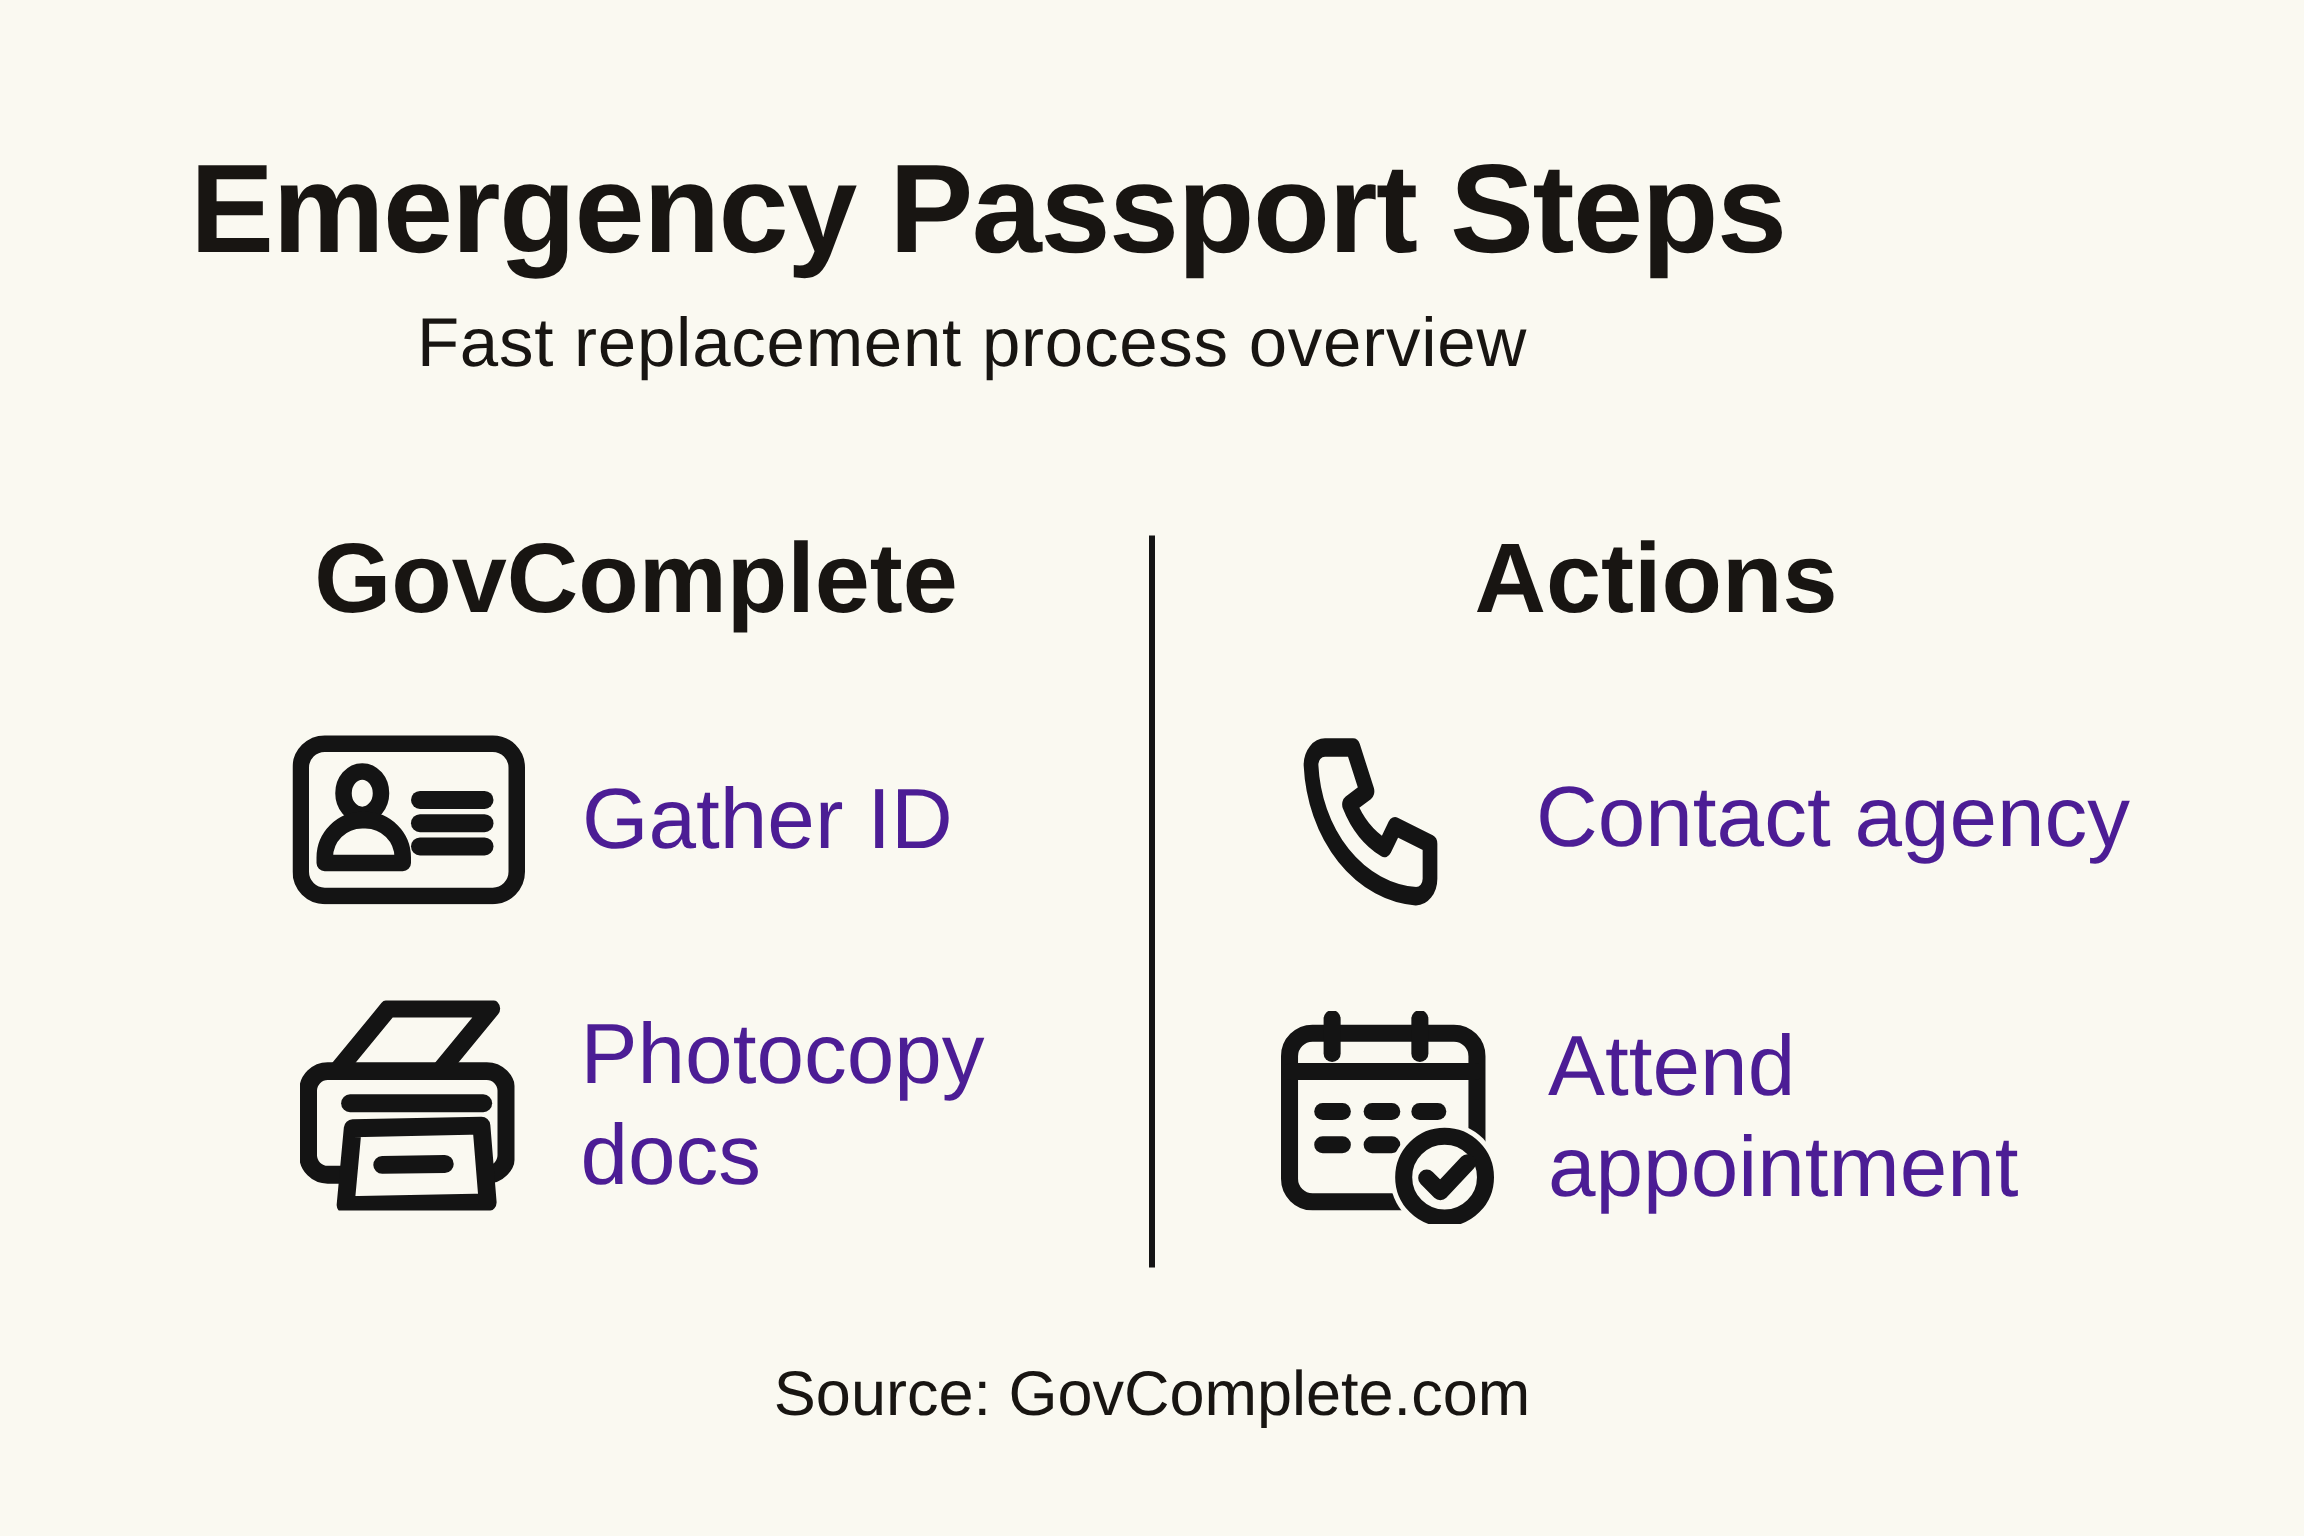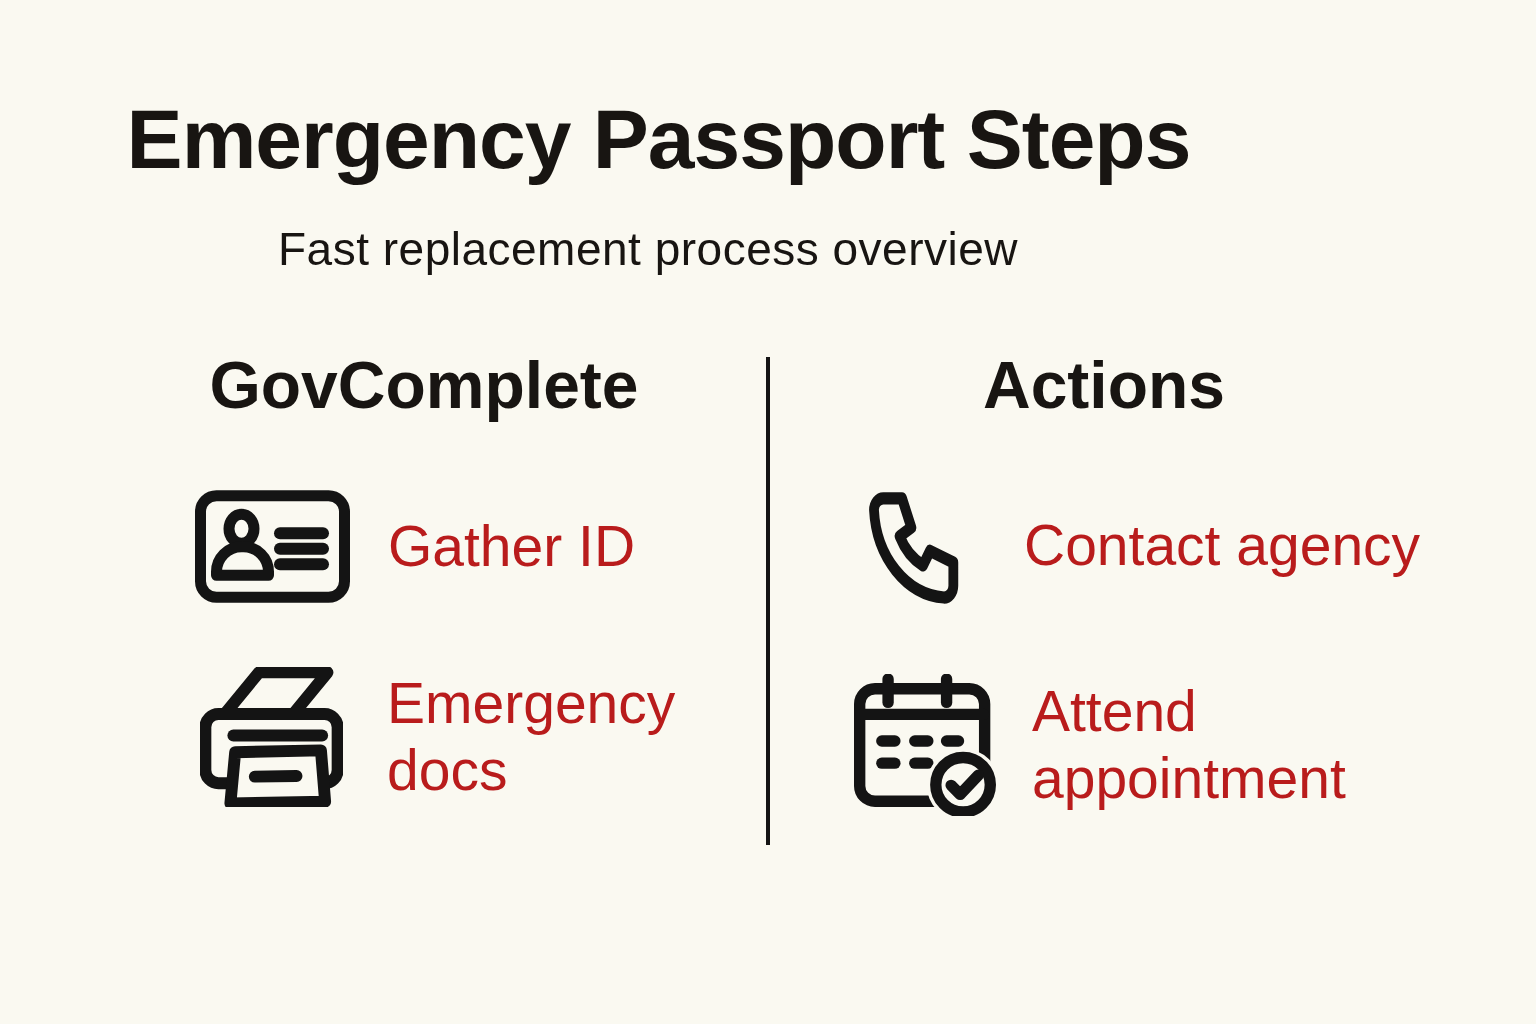--- a/index.html
+++ b/index.html
@@ -11,42 +11,42 @@
     overflow:hidden;
   }
   .canvas{position:relative;width:1536px;height:1024px;}
 
   .title{
     position:absolute;top:97px;left:0;width:1317px;
     text-align:center;font-size:84px;font-weight:700;
     letter-spacing:-1px;line-height:1;
   }
   .subtitle{
-    position:absolute;top:226px;left:0;width:1296px;
+    position:absolute;top:205px;left:0;width:1296px;
     text-align:center;font-size:46px;font-weight:400;
     letter-spacing:0.5px;line-height:1;
   }
   .col-header{
     position:absolute;top:352px;transform:translateX(-50%);
     font-size:66px;font-weight:700;line-height:1;white-space:nowrap;
   }
   .col-header.prep{left:424px;}
   .col-header.act{left:1084px;margin-left:20px;}
 
   .divider{
     position:absolute;left:766px;top:357px;width:4px;height:488px;
     background:#141414;
   }
 
   .item{
     position:absolute;display:flex;align-items:center;
   }
   .item-icon{flex:0 0 auto;display:block;}
   .item-label{
-    font-size:57px;font-weight:400;line-height:1.16;color:#b91c1c;
+    font-size:57px;font-weight:400;line-height:1.16;color:#4c1d95;
   }
   .item.gather{left:195px;top:486px;height:120px;}
   .item.gather .item-label{margin-left:38px;max-width:330px;}
   .item.photocopy{left:200px;top:664px;height:145px;}
   .item.photocopy .item-label{margin-left:44px;max-width:330px;}
   .item.contact{left:860px;top:474px;height:142px;}
   .item.contact .item-label{margin-left:52px;max-width:440px;}
   .item.attend{left:854px;top:672px;height:145px;}
   .item.attend .item-label{margin-left:36px;max-width:440px;}
 
@@ -87,21 +87,21 @@
   </div>
 
   <div class="item photocopy">
     <svg class="item-icon" width="143" height="140" viewBox="0 0 24 23.5">
       <path class="st bgfill" d="M3.9 8.2 L9.9 0.9 L21.4 0.9 L15.4 8.2 Z" stroke-width="2" style="fill:#FAF9F1"></path>
       <rect class="st bgfill" x="0.9" y="7.9" width="22.2" height="11.6" rx="2.2" stroke-width="2" style="fill:#FAF9F1"></rect>
       <line class="st" x1="5.6" y1="11.5" x2="20.5" y2="11.5" stroke-width="2"></line>
       <path class="st bgfill" d="M5.9 14.3 L20.3 14.0 L21 22.6 L5.1 22.9 Z" stroke-width="2" style="fill:#FAF9F1"></path>
       <line class="st" x1="9.2" y1="18.4" x2="16.2" y2="18.3" stroke-width="2"></line>
     </svg>
-    <div class="item-label">Emergency docs</div>
+    <div class="item-label">Photocopy docs</div>
   </div>
 
   <div class="item contact">
     <svg class="item-icon" width="112" height="140" viewBox="0 0 24 24" preserveAspectRatio="none">
       <path class="st" stroke-width="2.1" d="M5 4 h4 l2 5 l-2.5 1.5 a11 11 0 0 0 5 5 l1.5 -2.5 l5 2 v4 a2 2 0 0 1 -2 2 a16 16 0 0 1 -15 -15 a2 2 0 0 1 2 -2"></path>
     </svg>
     <div class="item-label">Contact agency</div>
   </div>
 
   <div class="item attend">
@@ -115,14 +115,15 @@
       <line class="st" x1="16.3" y1="11.8" x2="18.4" y2="11.8" stroke-width="2"></line>
       <line class="st" x1="4.9" y1="15.7" x2="7.2" y2="15.7" stroke-width="2"></line>
       <line class="st" x1="10.7" y1="15.7" x2="13" y2="15.7" stroke-width="2"></line>
       <circle class="bgfill" cx="19.2" cy="19.5" r="6.4"></circle>
       <circle class="st" cx="19.2" cy="19.5" r="4.8" stroke-width="2" style="fill:#FAF9F1"></circle>
       <path class="st" d="M17.1 19.6 l1.6 1.6 l3.2 -3.4" stroke-width="2"></path>
     </svg>
     <div class="item-label">Attend appointment</div>
   </div>
 
+  <div class="footer">Source: GovComplete.com</div>
 
 </div>
 
 </body></html>

